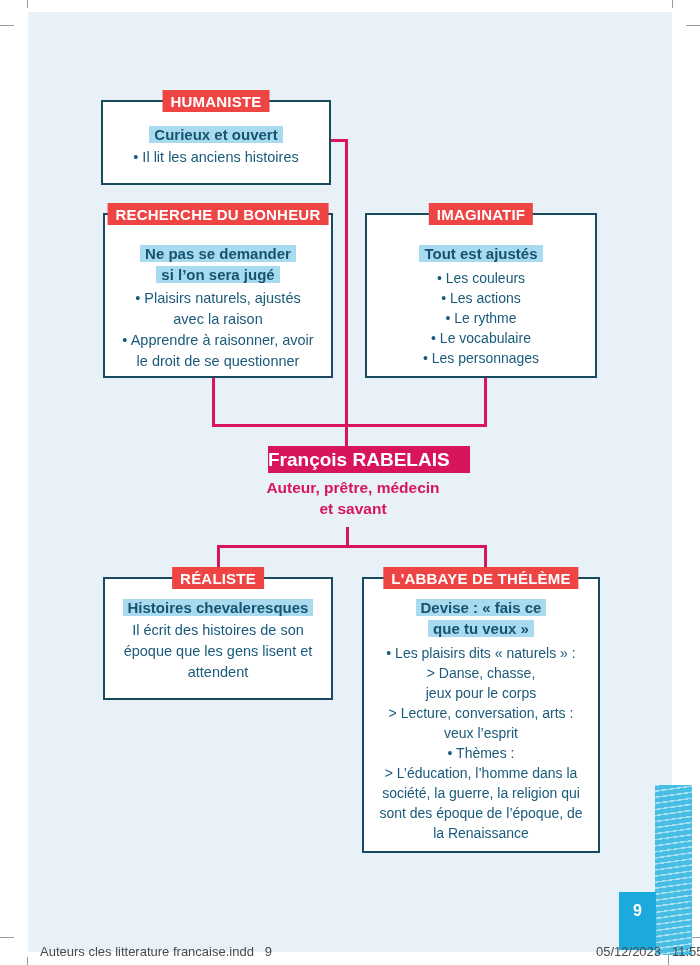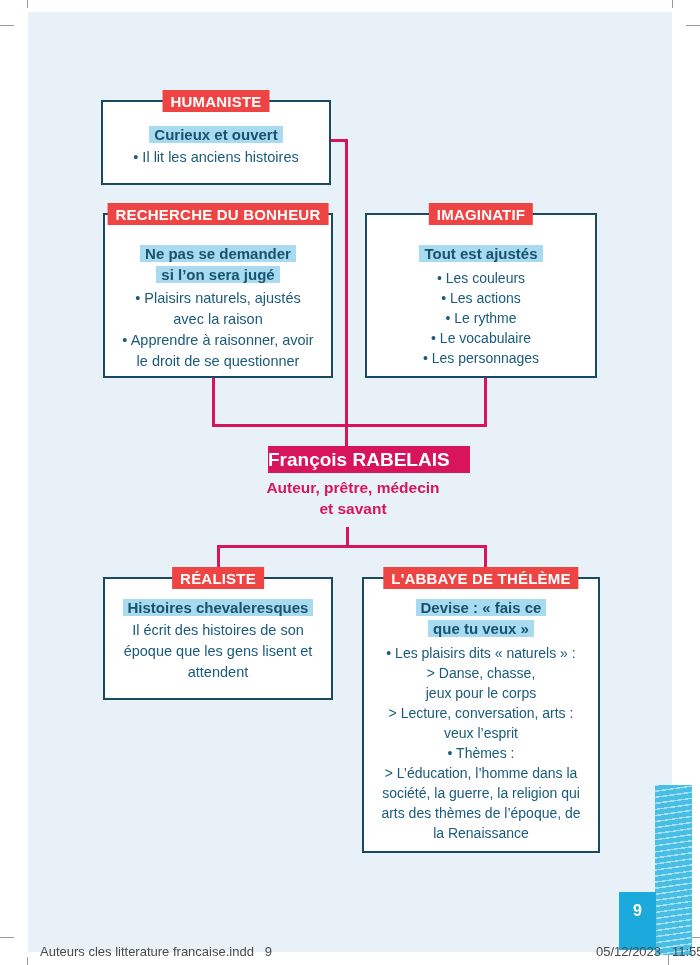--- a/index.html
+++ b/index.html
@@ -120,21 +120,21 @@
       </div>
       <div style="margin-top:4px">
         <div class="ln">• Les plaisirs dits « naturels » :</div>
         <div class="ln">&gt; Danse, chasse,</div>
         <div class="ln">jeux pour le corps</div>
         <div class="ln">&gt; Lecture, conversation, arts :</div>
         <div class="ln">veux l’esprit</div>
         <div class="ln">• Thèmes :</div>
         <div class="ln">&gt; L’éducation, l’homme dans la</div>
         <div class="ln">société, la guerre, la religion qui</div>
-        <div class="ln">arts des thèmes de l’époque, de</div>
+        <div class="ln">sont des époque de l’époque, de</div>
         <div class="ln">la Renaissance</div>
       </div>
     </div>
   </div>
 
   <div class="pagenum">
     <span>9</span>
   </div>
 
   <div class="slug" style="left:40px;top:944px">Auteurs cles litterature francaise.indd   9</div>

